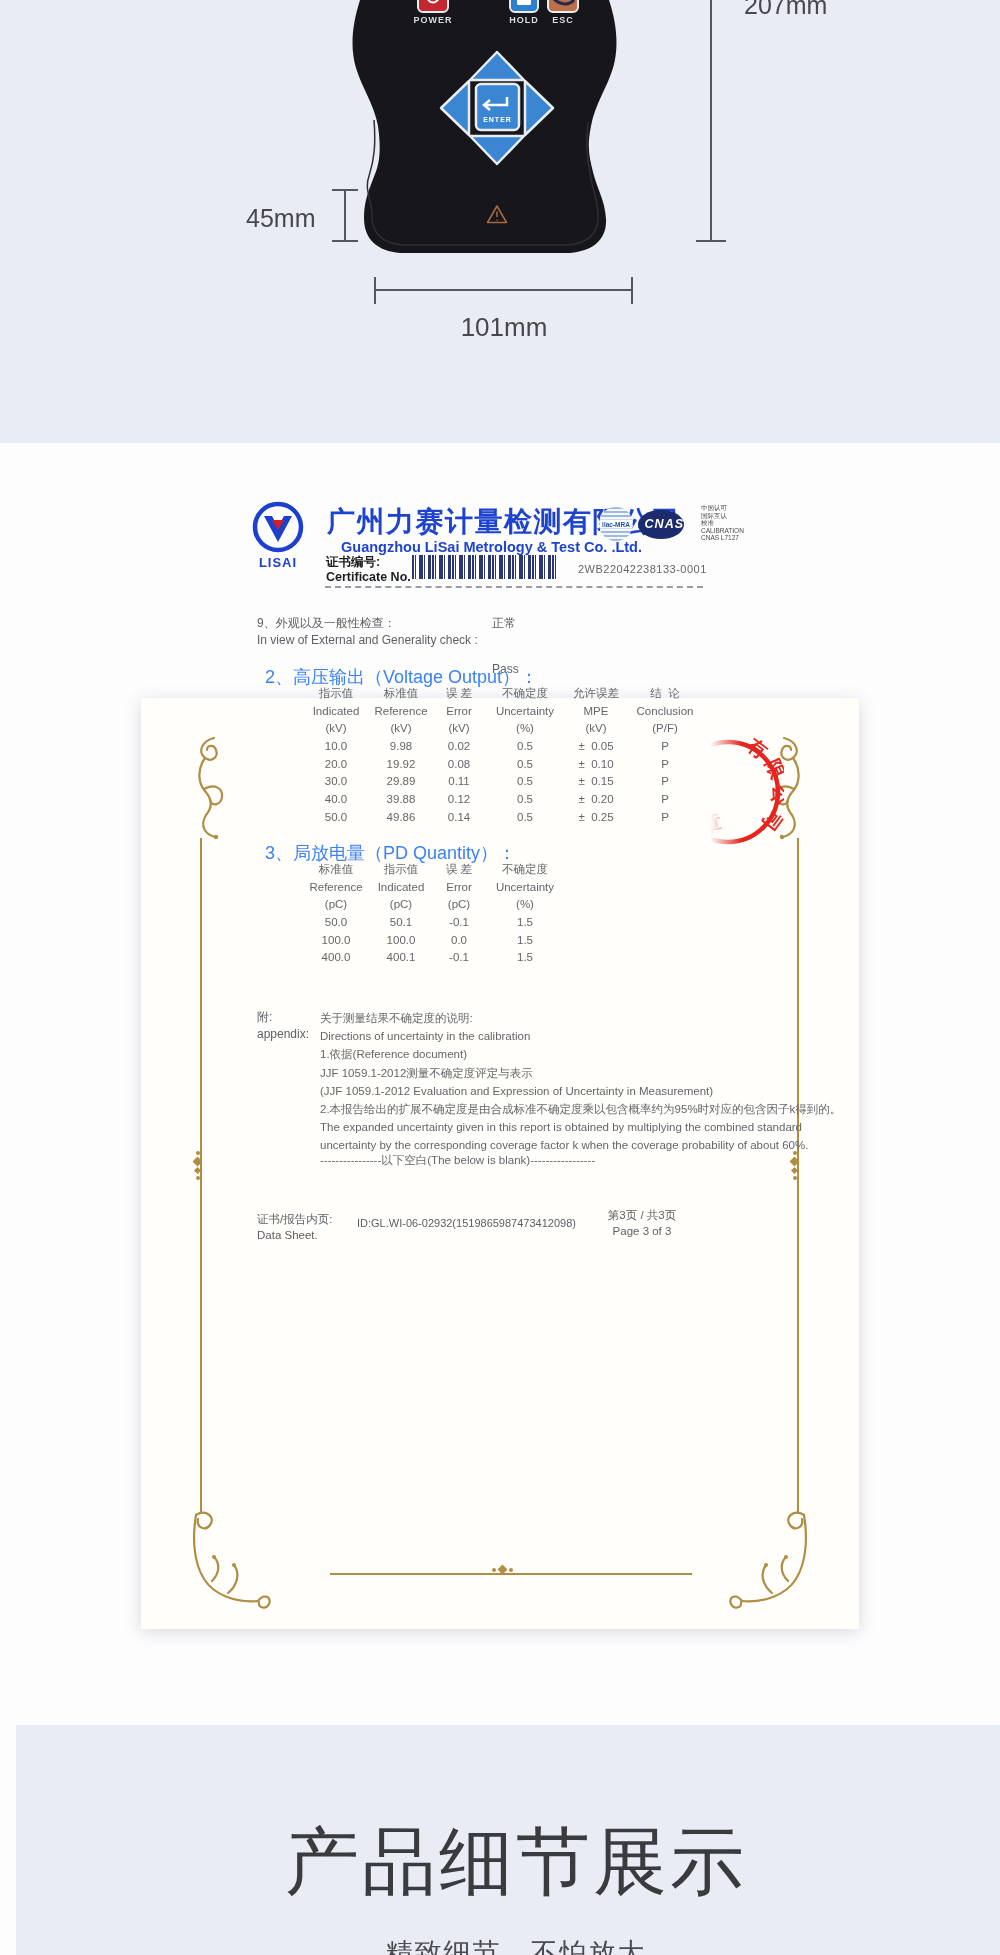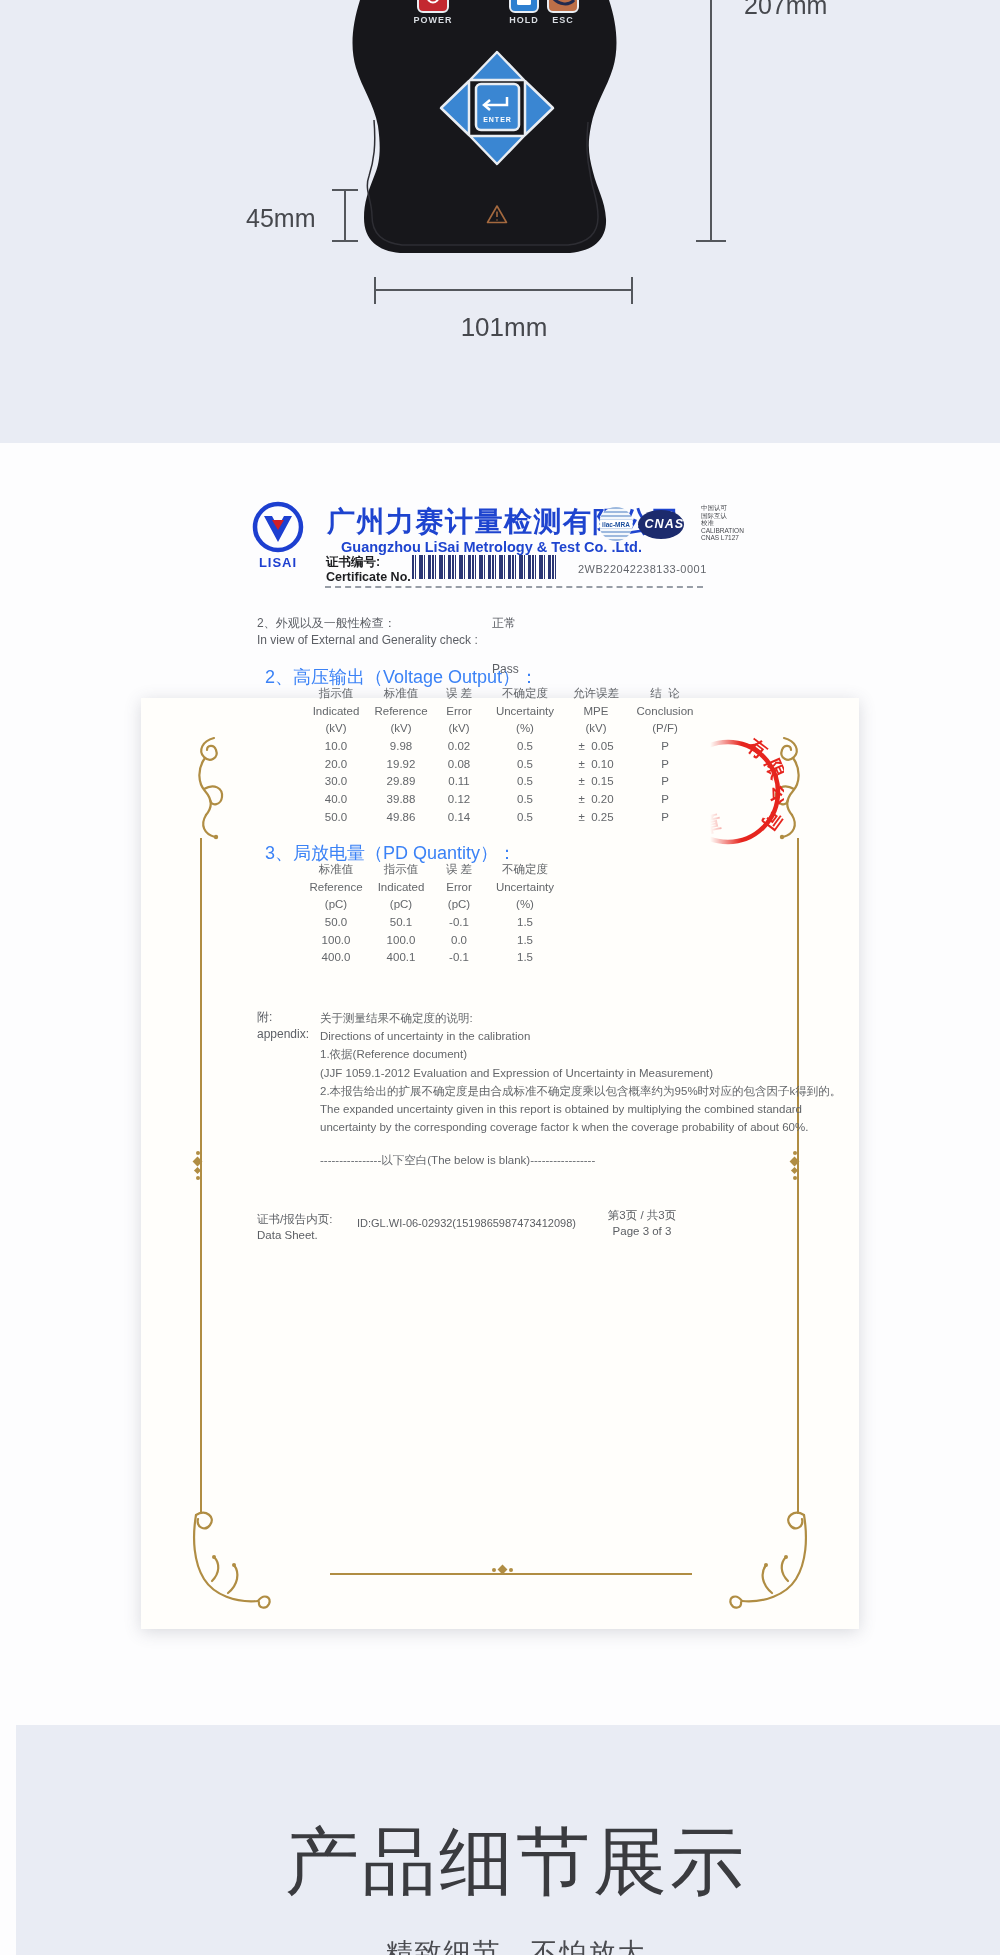--- a/index.html
+++ b/index.html
@@ -242,21 +242,21 @@
     <div class="cc cnas-oval">CNAS</div>
     <div class="cc cnas-side">
       <div>中国认可</div>
       <div>国际互认</div>
       <div>校准</div>
       <div>CALIBRATION</div>
       <div>CNAS L7127</div>
     </div>
     <div class="cc dashed"></div>
 
-    <div class="cc ct s1-lc">2、外观以及一般性检查：</div>
+    <div class="cc ct s1-lc">9、外观以及一般性检查：</div>
     <div class="cc ct s1-vc">正常</div>
     <div class="cc ct s1-le">In view of External and Generality check :</div>
     <div class="cc ct s1-ve">Pass</div>
 
     <div class="cc sec-title s2t">2、高压输出（Voltage Output）：</div>
     <div class="cc grid vtable">
         <span class="cell">指示值</span>
         <span class="cell">标准值</span>
         <span class="cell">误 差</span>
         <span class="cell">不确定度</span>
@@ -333,20 +333,21 @@
         <span class="cell">-0.1</span>
         <span class="cell">1.5</span>
       </div>
 
     <div class="cc apx-lab al1">附:</div>
     <div class="cc apx-lab al2">appendix:</div>
     <div class="cc apx-lines">
       <div>关于测量结果不确定度的说明:</div>
       <div>Directions of uncertainty in the calibration</div>
       <div>1.依据(Reference document)</div>
+      <div>JJF 1059.1-2012测量不确定度评定与表示</div>
       <div>(JJF 1059.1-2012 Evaluation and Expression of Uncertainty in Measurement)</div>
       <div>2.本报告给出的扩展不确定度是由合成标准不确定度乘以包含概率约为95%时对应的包含因子k得到的。</div>
       <div>The expanded uncertainty given in this report is obtained by multiplying the combined standard</div>
       <div>uncertainty by the corresponding coverage factor k when the coverage probability of about 60%.</div>
     </div>
     <div class="cc blank-note">----------------以下空白(The below is blank)-----------------</div>
 
     <div class="cc foot f-l">
       <div>证书/报告内页:</div>
       <div>Data Sheet.</div>

